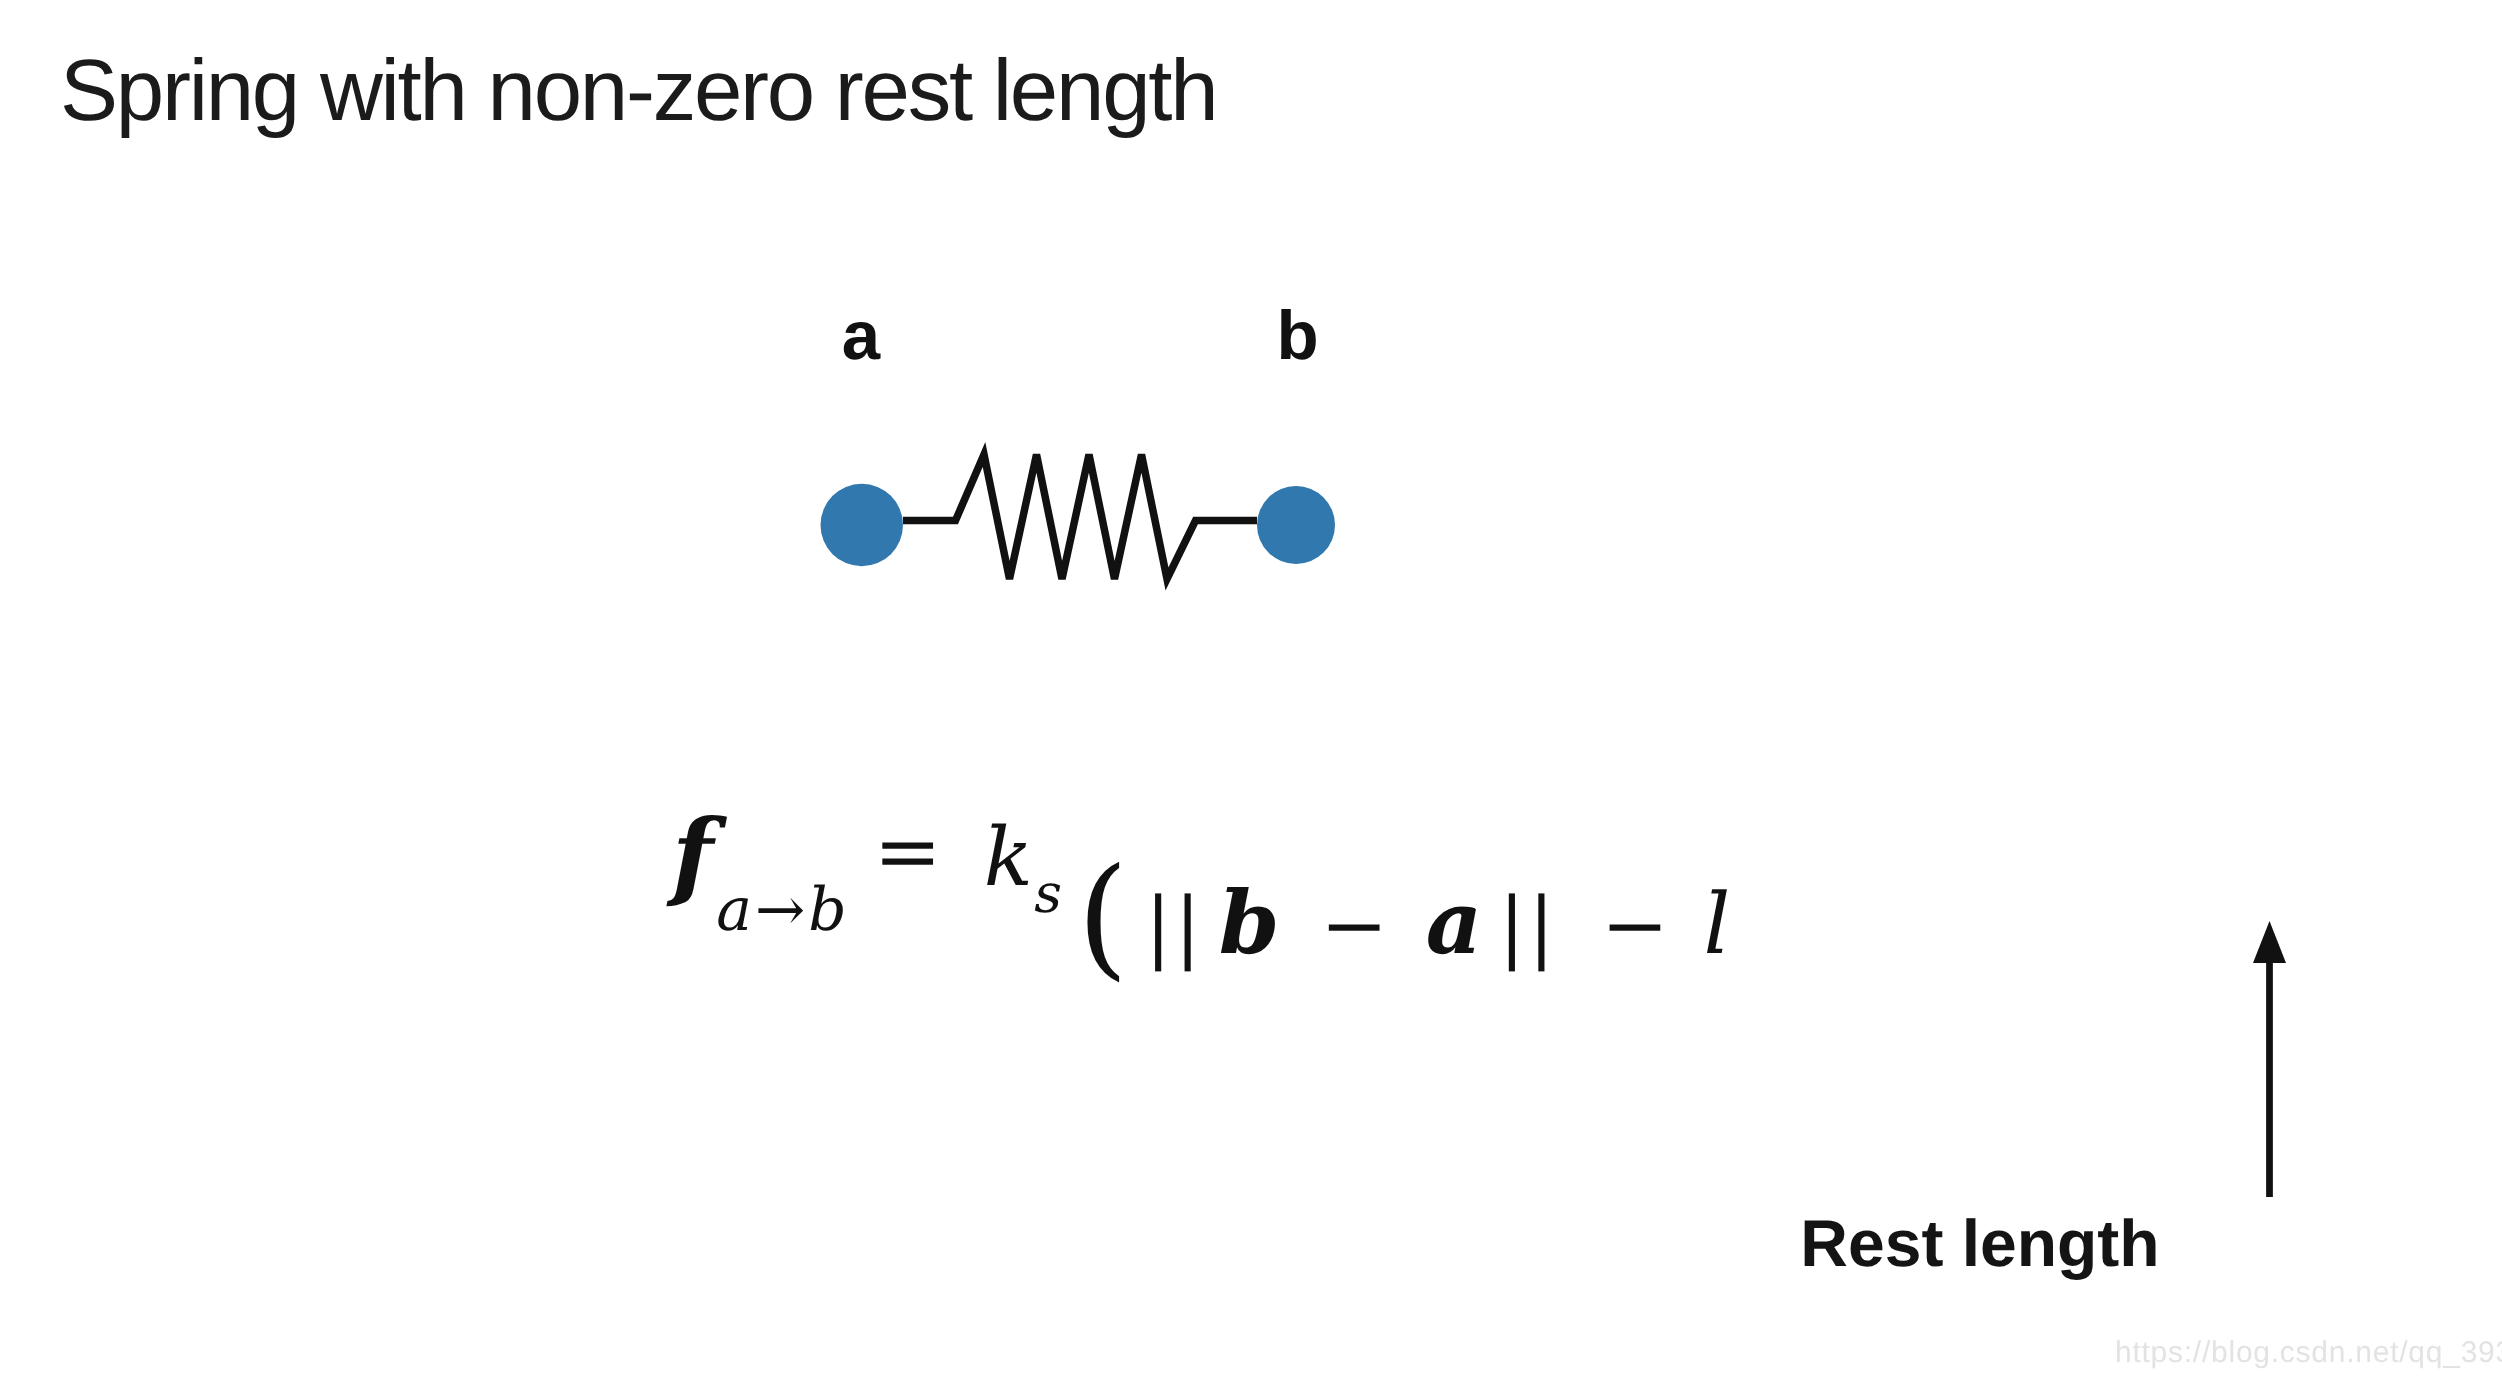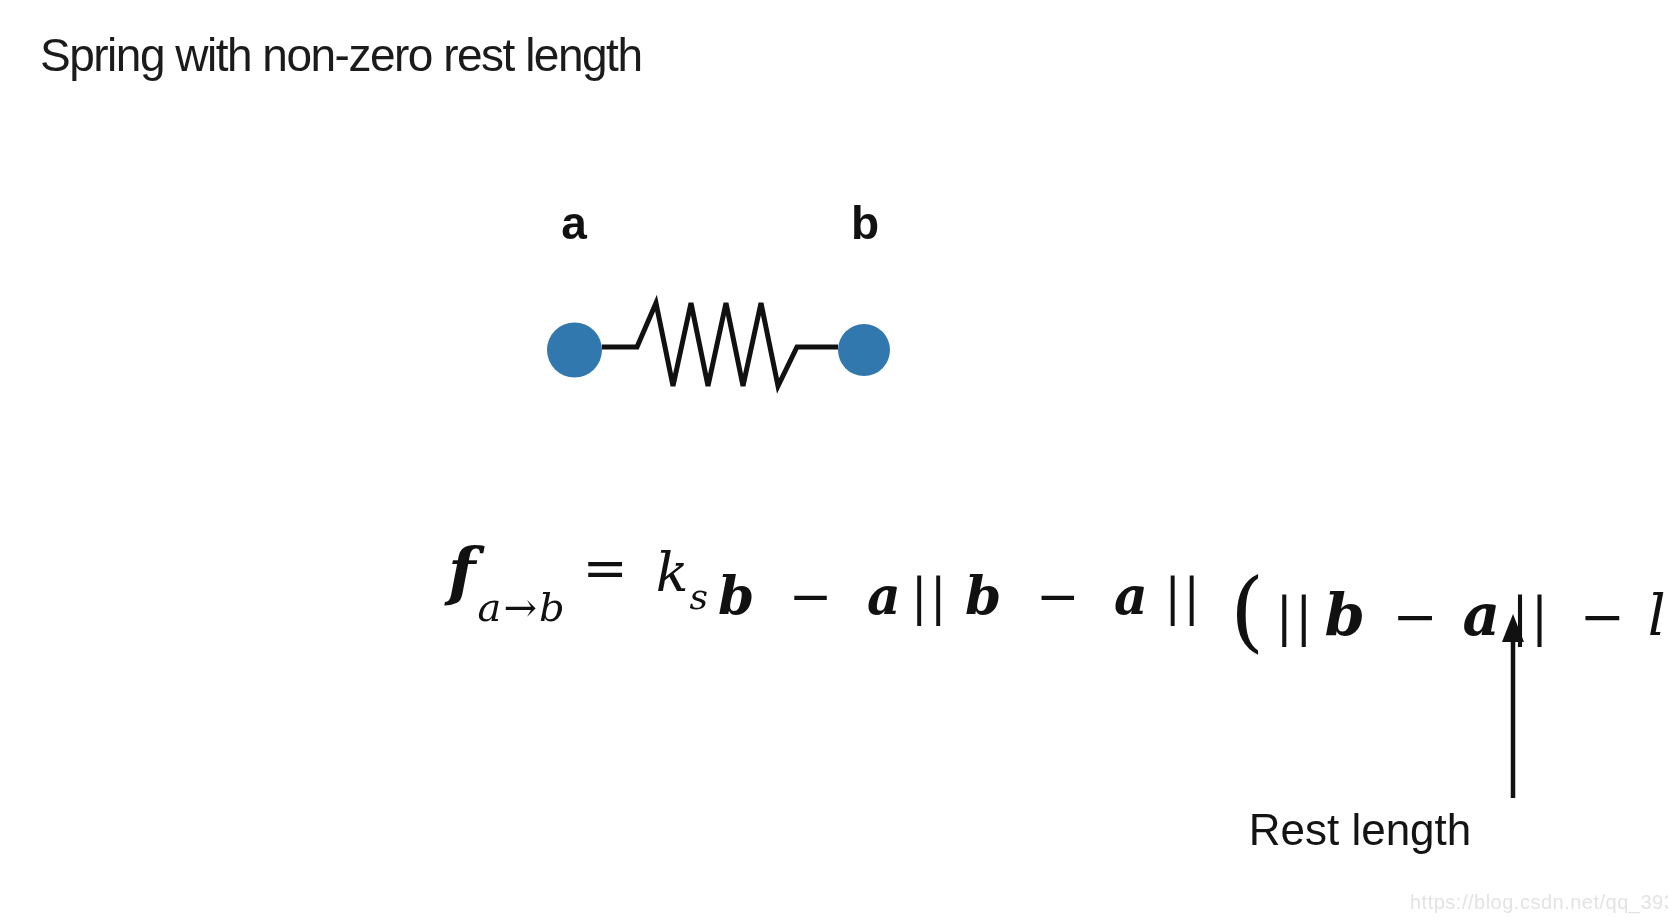--- a/index.html
+++ b/index.html
@@ -15,21 +15,21 @@
     overflow: hidden;
     font-family: "Liberation Sans", sans-serif;
     color: #161616;
   }
 
   
   .title {
     position: absolute;
     left: 40px;
     top: 32px;
-    font-size: 46px;
+    font-size: 58px;
     font-weight: 400;
     letter-spacing: -1.5px;
     line-height: 1;
     color: #1b1b1b;
     white-space: nowrap;
   }
 
   
   .node-label {
     position: absolute;
@@ -108,26 +108,26 @@
   .g-norm.first { margin-left: 6px; }
 
   
   .rest-arrow {
     position: absolute;
     left: 1491px;
     top: 610px;
   }
   .rest-label {
     position: absolute;
-    left: 1240px;
+    left: 1200px;
     top: 806px;
     width: 240px;
     text-align: center;
     font-size: 44px;
-    font-weight: 400;
+    font-weight: 700;
     line-height: 1.1;
     color: #141414;
     white-space: nowrap;
   }
 
   
   .watermark {
     position: absolute;
     left: 1410px;
     top: 891px;
@@ -154,35 +154,20 @@
     <circle cx="864" cy="350" r="26" fill="#3078ae"></circle>
   </svg>
 
   <div class="formula">
     <span class="f-main bit">f</span>
     <span class="f-sub it">a→b</span>
     <span class="eq">=</span>
     <span class="k-main it">k</span>
     <span class="k-sub it">s</span>
 
-    <span class="frac">
-      <span class="frac-row num">
-        <span class="bit">b</span>
-        <span class="tok-minus">−</span>
-        <span class="bit">a</span>
-      </span>
-      <span class="frac-bar"></span>
-      <span class="frac-row den">
-        <span class="norm">||</span>
-        <span class="bit">b</span>
-        <span class="tok-minus">−</span>
-        <span class="bit">a</span>
-        <span class="norm">||</span>
-      </span>
-    </span>
 
     <span class="group">
       <span class="paren">(</span>
       <span class="g-norm first">||</span>
       <span class="g-b bit">b</span>
       <span class="g-minus1">−</span>
       <span class="g-a bit">a</span>
       <span class="g-norm2">||</span>
       <span class="g-minus2">−</span>
       <span class="g-l it">l</span>

